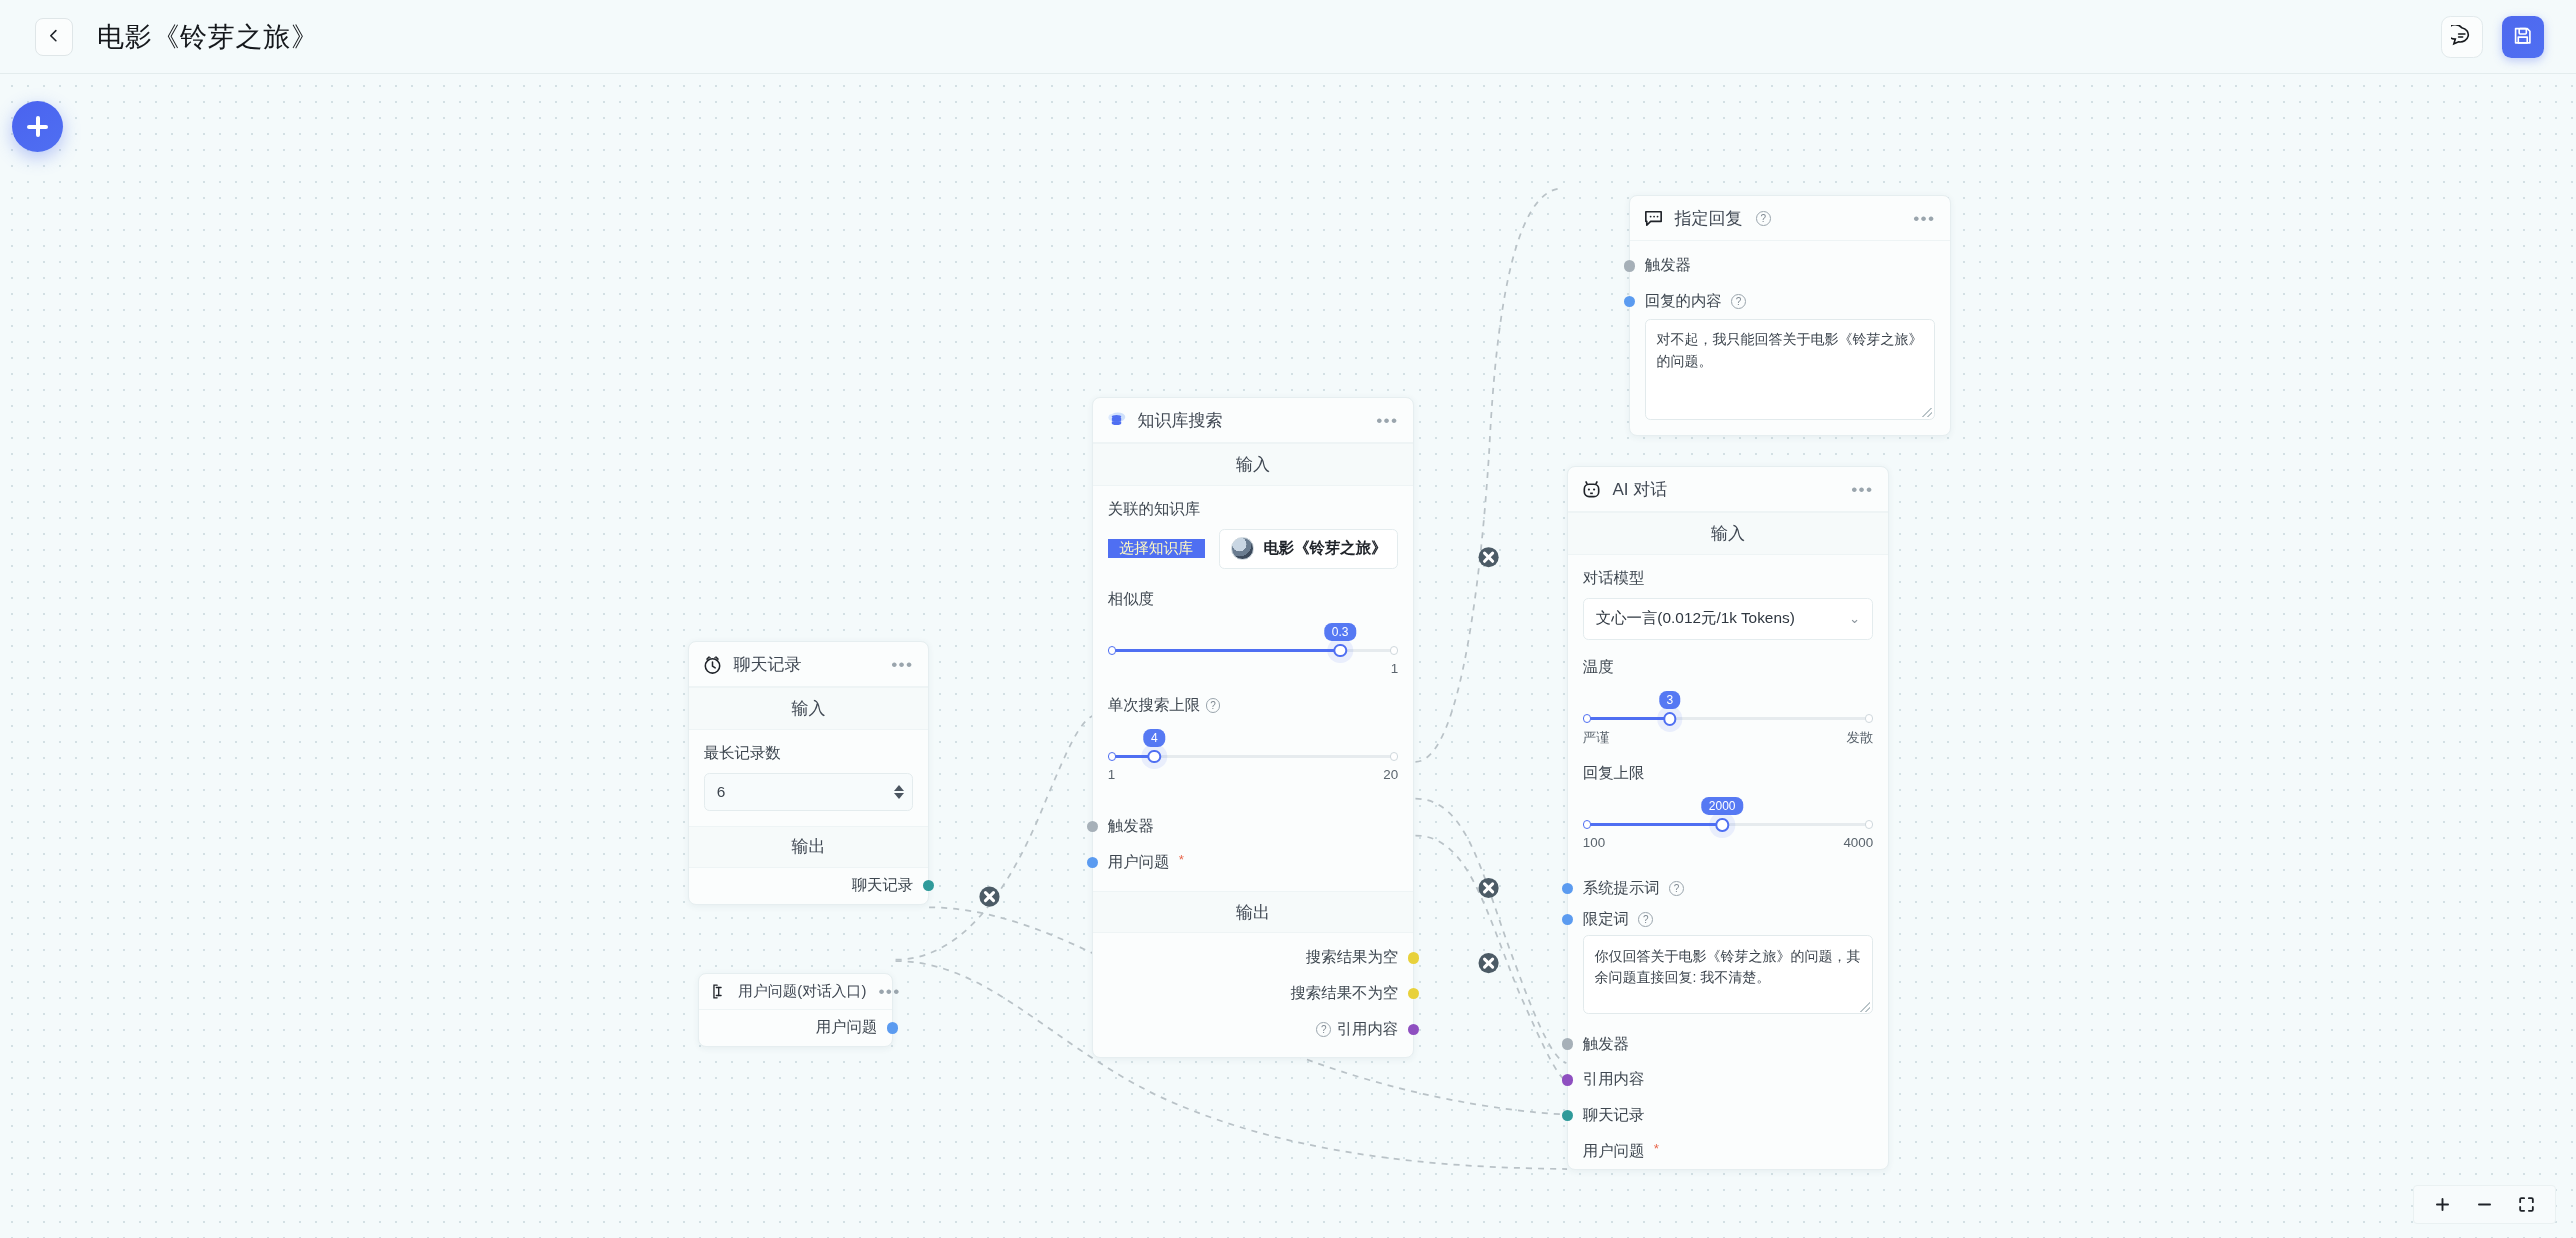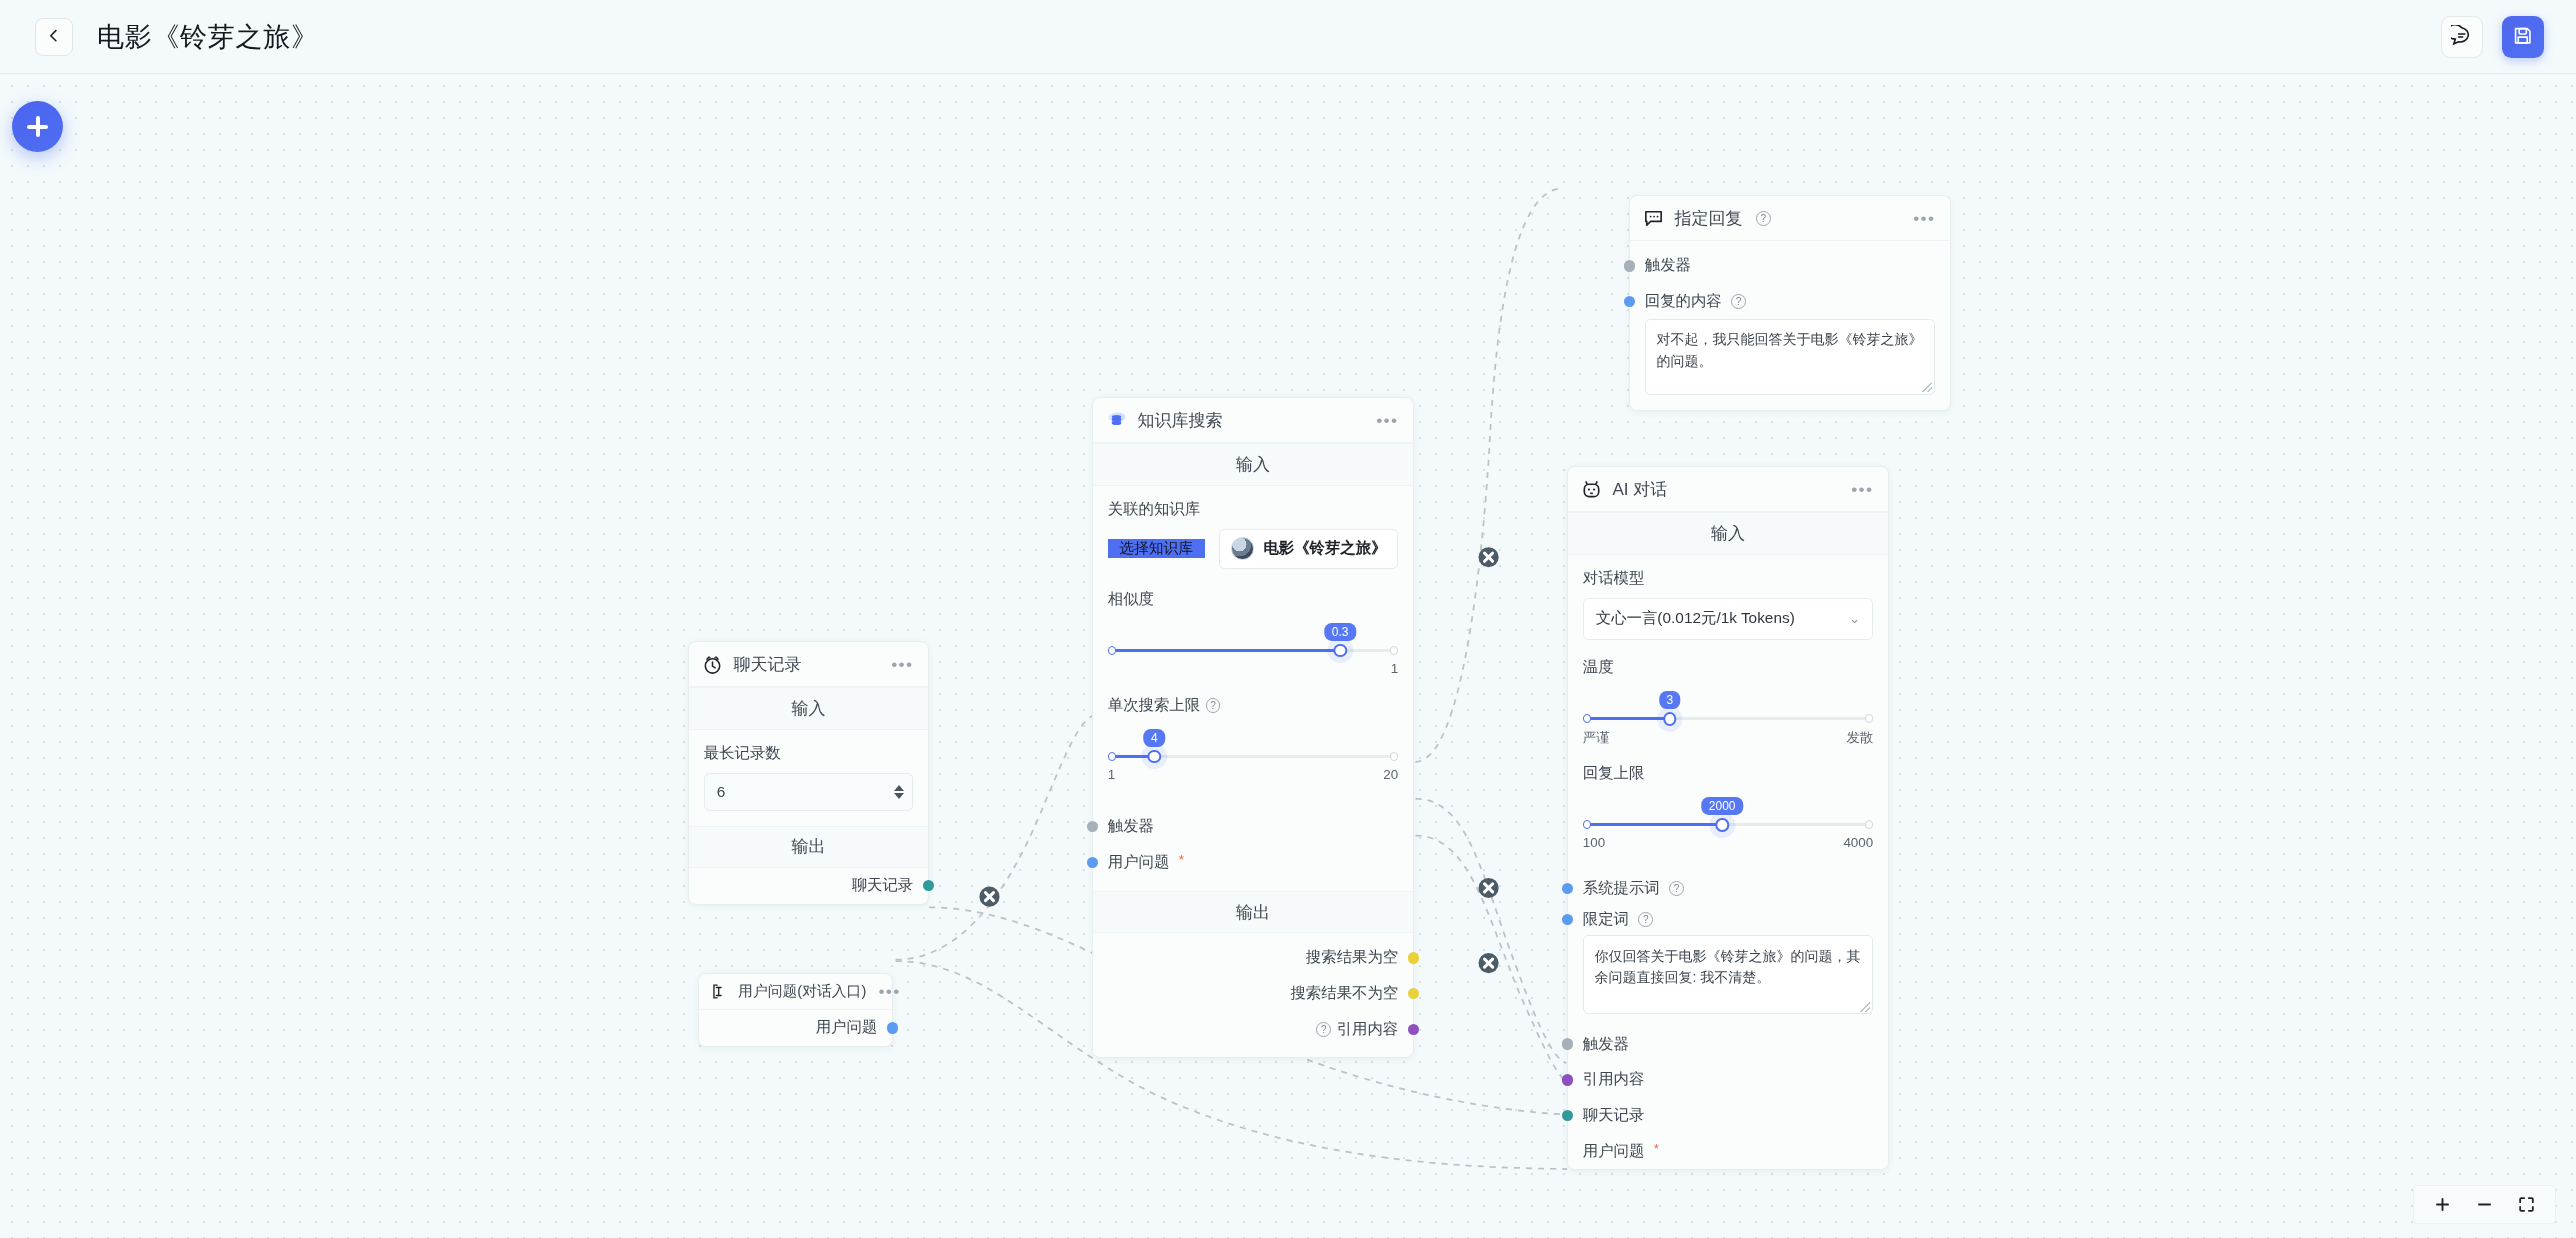--- a/index.html
+++ b/index.html
@@ -126,21 +126,21 @@
   .ta-grip{
     position:absolute; right:3.4px; bottom:2.7px; width:9.4px;height:9.4px; pointer-events:none;
     background:
       linear-gradient(135deg,transparent 45%, #b9c4c8 45%, #b9c4c8 55%, transparent 55%),
       linear-gradient(135deg,transparent 70%, #b9c4c8 70%, #b9c4c8 80%, transparent 80%);
   }
 
   
   .kb-row{ display:flex; align-items:center; gap:14.8px; }
   .btn-primary{
-    background:#4f6ff2; color:#0f172a; border:none; border-radius:0;
+    background:#4f6ff2; color:#fef9c3; border:none; border-radius:0;
     font-family:inherit; font-size:14.8px; padding:0 0; width:156px; cursor:pointer;
   }
   .kb-chip{
     flex:1; display:flex;align-items:center;gap:9.4px;
     border:0.7px solid #e4ecee;border-radius:5.4px;background:#fff;padding:7.4px 10.7px;cursor:pointer;
   }
   .kb-avatar{
     width:23px;height:23px;border-radius:50%;flex:0 0 23px;
     background:radial-gradient(circle at 35% 30%, #c9d6e3 0 35%, #6a7c90 36% 60%, #3c4a5c 61% 100%);
     border:0.7px solid #ccd6dd;
@@ -447,21 +447,21 @@
       <span class="dot left d-grey"></span>
       <span>触发器</span>
     </div>
     <div class="port-row" style="padding-bottom:4px">
       <span class="dot left d-blue"></span>
       <span>回复的内容</span>
       <span class="help">?</span>
     </div>
     <div class="body" style="padding-top:2.7px;padding-bottom:14.8px">
       <div class="ta-wrap">
-        <div class="ta" style="height: 76px;" contenteditable="false">对不起，我只能回答关于电影《铃芽之旅》的问题。</div>
+        <div class="ta" style="height: 101px;" contenteditable="false">对不起，我只能回答关于电影《铃芽之旅》的问题。</div>
         <span class="ta-grip"></span>
       </div>
     </div>
   </div>
 
   <div class="node" style="left:1567px; top:392px; width:322px;">
     <div class="node-head">
       <span class="node-ico">
         <svg viewBox="0 0 24 24" fill="none" stroke="#1f2329" stroke-width="1.7" stroke-linejoin="round">
             <path d="M7.5 6.5 6 3.5M16.5 6.5 18 3.5"></path>

